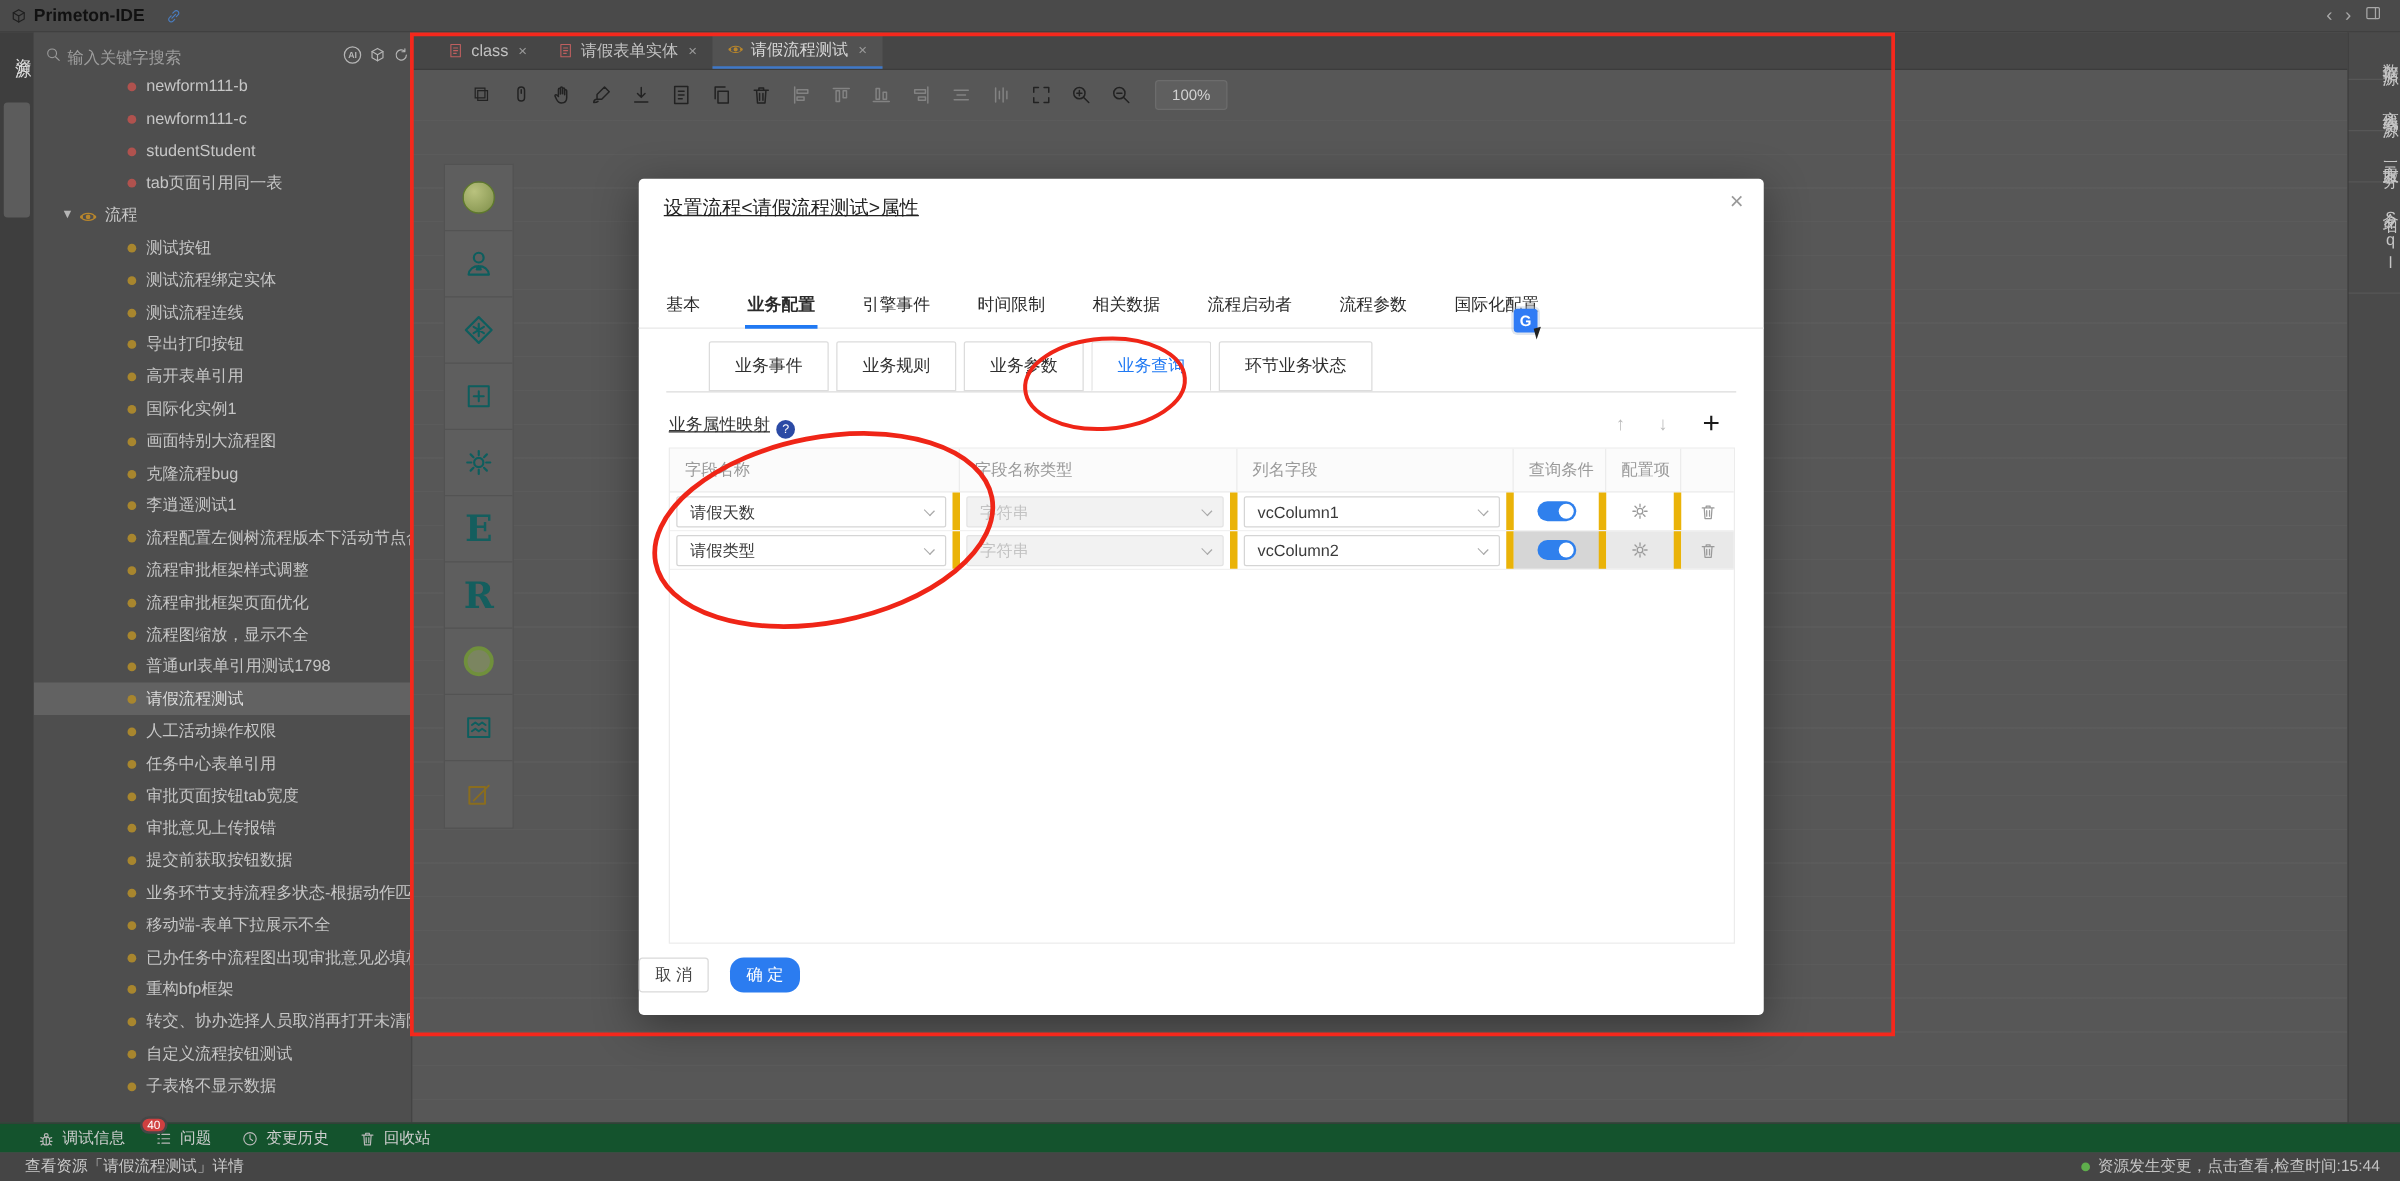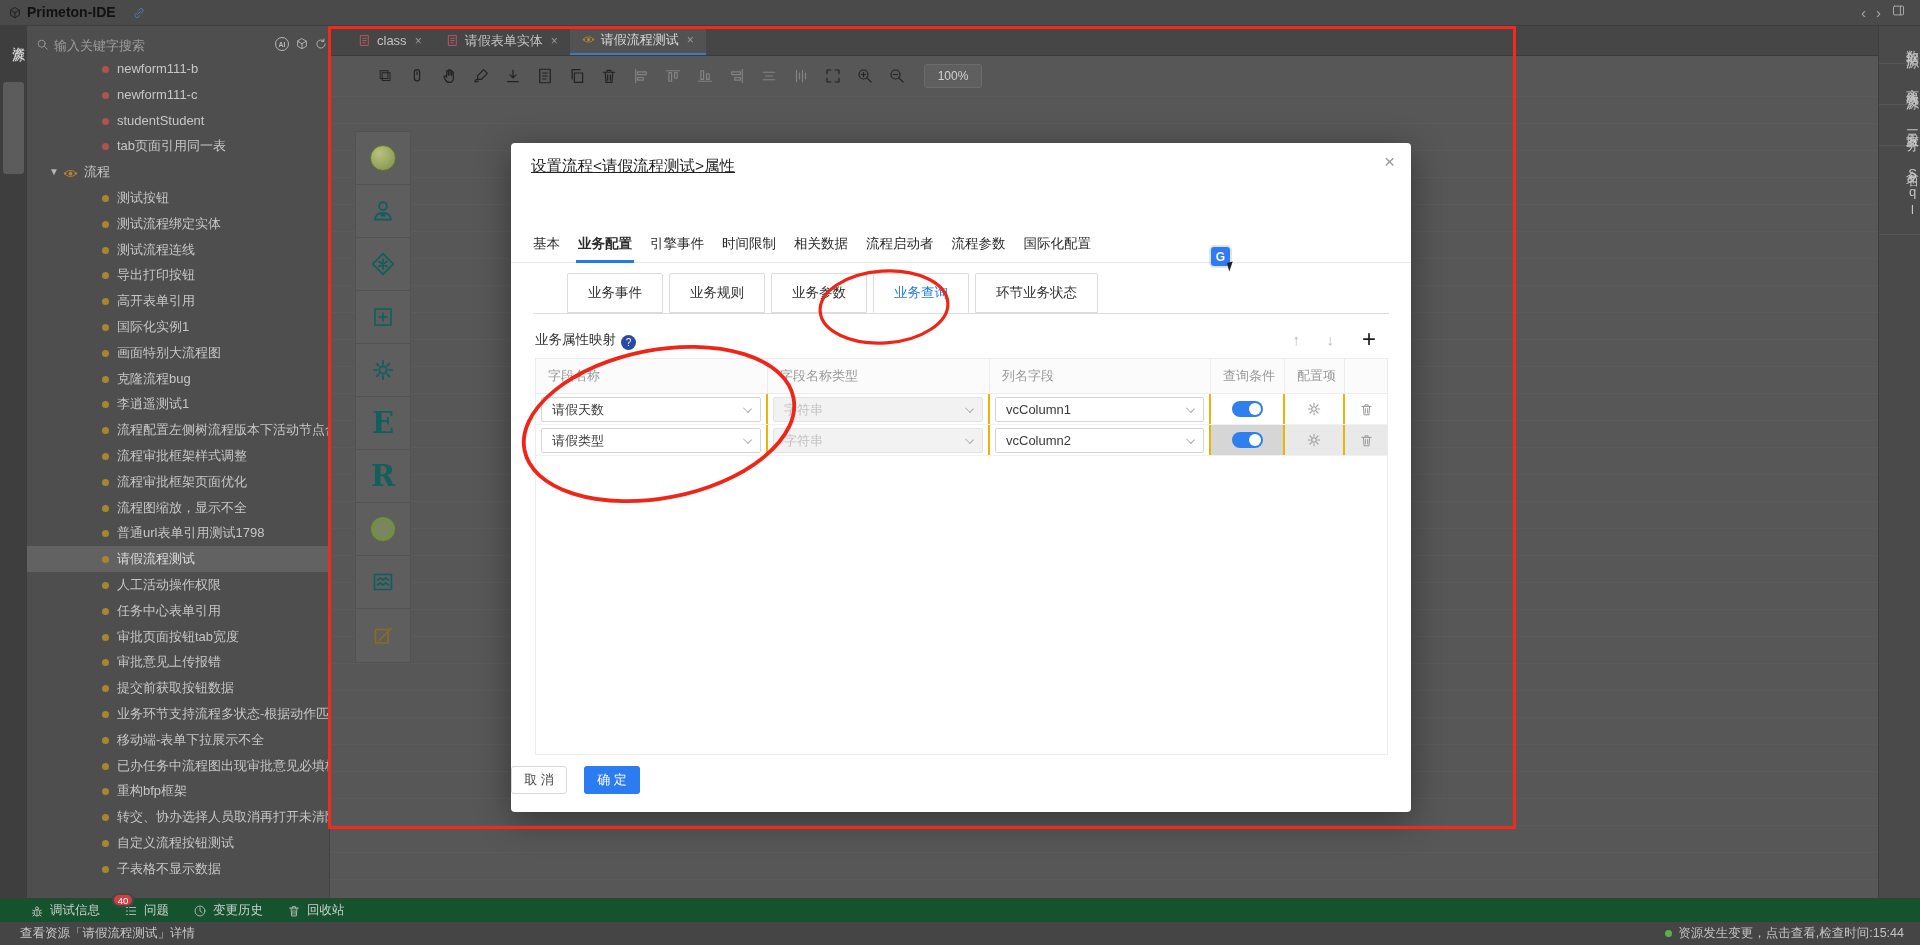--- a/index.html
+++ b/index.html
@@ -56,59 +56,59 @@
   .palette { position:absolute; left:25px; top:35px; width:56px; background:#5e5e5e; border:1px solid #525252; }
   .pcell { width:54px; height:53px; display:flex; align-items:center; justify-content:center; border-bottom:1px solid #535353; }
   .startnode { width:26px; height:26px; border-radius:50%; background:radial-gradient(circle at 35% 30%, #b9c27e, #7f8f4a); border:1.5px solid #5e7a2b; }
   .endnode { width:24px; height:24px; border-radius:50%; border:3.5px solid #70903c; background:#7b8560; }
   .pletter { font-family:"DejaVu Serif","Liberation Serif",serif; font-size:29px; font-weight:600; color:#145e5e; }
 
   
   .dialog { position:absolute; left:511px; top:143px; width:900px; height:669px; background:#fff; border-radius:4px; box-shadow:0 8px 34px rgba(0,0,0,.38); font-size:13.5px; color:#262626; }
   .dtitle { position:absolute; left:20px; top:13px; font-size:15.5px; color:#222;text-decoration:underline; }
   .dclose { position:absolute; right:16px; top:8px; font-size:19px; color:#999; }
-  .dtabs { position:absolute; left:0; top:84px; width:900px; height:36px; border-bottom:1px solid #e8e8e8; display:flex; gap:18px; padding-left:22px; align-items:center; }
+  .dtabs { position:absolute; left:0; top:84px; width:900px; height:36px; border-bottom:1px solid #e8e8e8; display:flex; gap:38px; padding-left:22px; align-items:center; }
   .dtab { position:relative; height:36px; line-height:34px; font-size:13.5px; color:#2b2b2b; }
   .dtab.active { font-weight:700; }
   .dtab.active::after { content:""; position:absolute; left:-2px; right:-2px; bottom:0px; height:2.5px; background:#2079f3; }
   .gtrans { position:absolute; left:700px; top:104px; width:19px; height:19px; background:#2f7bf5; border-radius:3px; color:#fff; font-size:12px; font-weight:700; display:flex; align-items:center; justify-content:center; box-shadow:0 0 0 2px rgba(160,180,210,.35); }
   .gtrans .cur { position:absolute; right:-4px; bottom:-5px; width:0; height:0; border-left:6px solid #222; border-bottom:9px solid transparent; transform:rotate(-15deg); }
   .stabs { position:absolute; left:22px; top:130px; width:856px; height:41px; border-bottom:1px solid #dcdcdc; display:flex; gap:6px;padding-left:34px; }
   .stab { height:40px; line-height:38px; padding:0 20px; border:1px solid #dcdcdc; border-radius:2px 2px 0 0; background:#fff; font-size:13.5px; color:#2f2f2f; margin-bottom:-1px; }
   .stab.active { color:#2079f3; border-bottom-color:#fff; }
-  .secrow { position:absolute; left:24px; top:188px; width:853px; height:24px; }
+  .secrow { position:absolute; left:24px; top:188px; width:853px; height:24px;text-decoration:underline; }
   .seclabel { font-size:13.5px; color:#333; }
   .qmark { display:inline-flex; width:15px; height:15px; border-radius:50%; background:#2b4aa5; color:#fff; font-size:10px; align-items:center; justify-content:center; margin-left:5px; vertical-align:-2px; }
   .arrup { position:absolute; right:88px; top:0; color:#bbb; font-size:15px; }
   .arrdn { position:absolute; right:54px; top:0; color:#bbb; font-size:15px; }
   .plus { position:absolute; right:12px; top:-6px; color:#1a1a1a; font-size:24px; font-weight:400; }
   .dtable { position:absolute; left:24px; top:215px; width:853px; height:397px; border:1px solid #ececec; }
   .thead { display:flex; height:35px; background:#fbfbfb; border-bottom:1px solid #ececec; }
   .thead > div { padding-left:12px; line-height:34px; color:#9a9a9a; font-size:13px; border-right:1px solid #ececec; overflow:hidden; white-space:nowrap; }
   .thead > div:nth-child(1), .rrow > div:nth-child(1) { width:232px; }
   .thead > div:nth-child(2), .rrow > div:nth-child(2) { width:222px; }
   .thead > div:nth-child(3), .rrow > div:nth-child(3) { width:221px; }
   .thead > div:nth-child(4), .rrow > div:nth-child(4) { width:74px; }
   .thead > div:nth-child(5), .rrow > div:nth-child(5) { width:60px; }
   .thead > div:nth-child(6), .rrow > div:nth-child(6) { width:42px; border-right:none; }
   .rrow { display:flex; height:31px; border-bottom:1px solid #f1f1f1; }
-  .rrow > .cell { display:flex; align-items:center; justify-content:center; border-right:2px solid #eab308; }
+  .rrow > .cell { display:flex; align-items:center; justify-content:center; border-right:6px solid #eab308; }
   .rrow > .cell:nth-child(6) { border-right:none; }
   .sel { position:relative; width:calc(100% - 10px); height:25px; border:1px solid #d5d5d5; border-radius:2px; background:#fff; font-size:13px; color:#3a3a3a; line-height:23px; padding-left:10px; white-space:nowrap; overflow:hidden; }
   .sel .chev { position:absolute; right:9px; top:7px; width:7px; height:7px; border-right:1.4px solid #a9a9a9; border-bottom:1.4px solid #a9a9a9; transform:rotate(45deg) scale(1,.8); }
   .sel.disabled { background:#f2f2f2; color:#c2c2c2; border-color:#e3e3e3; }
   .toggle { position:relative; width:31px; height:16px; border-radius:8px; background:#2f80ed; }
   .toggle::after { content:""; position:absolute; right:2px; top:2px; width:12px; height:12px; border-radius:50%; background:#fff; }
   .rrow.alt > .cell:nth-child(4) { background:#d6d6d6; }
   .rrow.alt > .cell:nth-child(5), .rrow.alt > .cell:nth-child(6) { background:#e9e9e9; }
   .rowicon { stroke:#9a9a9a; }
   .dfooter { position:absolute; left:0; top:623px; width:900px; display:flex; gap:17px; padding-right:24px; }
   .btn { height:28px; min-width:56px; padding:0 12px; border-radius:3px; font-size:13px; display:flex; align-items:center; justify-content:center; }
   .btn.ghost { border:1px solid #d9d9d9; background:#fff; color:#444; }
-  .btn.primary { background:#2b7cf0; color:#fff; }
+  .btn.primary { background:#2b7cf0; color:#fff;border-radius:11px; }
 
   
   .statusbar1 { position:absolute; left:0; top:898px; width:1920px; height:24px; background:#14532d; border-top:1px solid #3c3c3c; display:flex; align-items:center; gap:24px; padding-left:30px; }
   .sbitem { display:flex; align-items:center; gap:6px; color:#cecece; font-size:12.5px; position:relative; }
   .sbitem svg { stroke:#b9b9b9; }
   .badge { position:absolute; left:-12px; top:-9px; min-width:22px; height:14px; border-radius:8px; background:#d04040; color:#fff; font-size:9.5px; display:flex; align-items:center; justify-content:center; border:2px solid #474747; }
   .statusbar2 { position:absolute; left:0; top:922px; width:1920px; height:23px; background:#454545; color:#c9c9c9; font-size:12.5px; display:flex; align-items:center; }
   .status-left { margin-left:20px; }
   .status-right { position:absolute; right:16px; display:flex; align-items:center; gap:6px; color:#c3c3c3; }
   .gdot { width:7px; height:7px; border-radius:50%; background:#5fae4c; }

